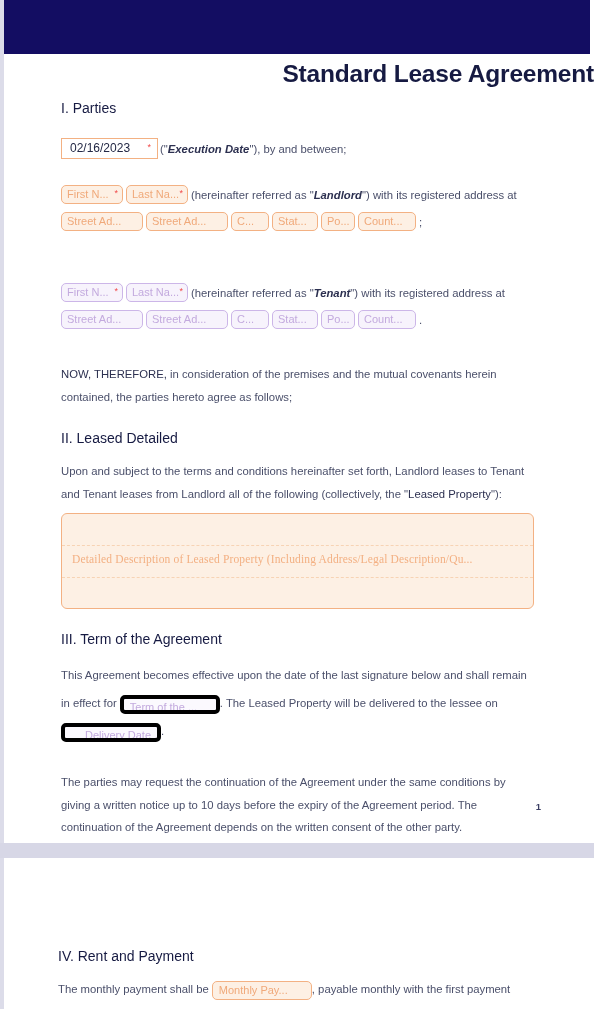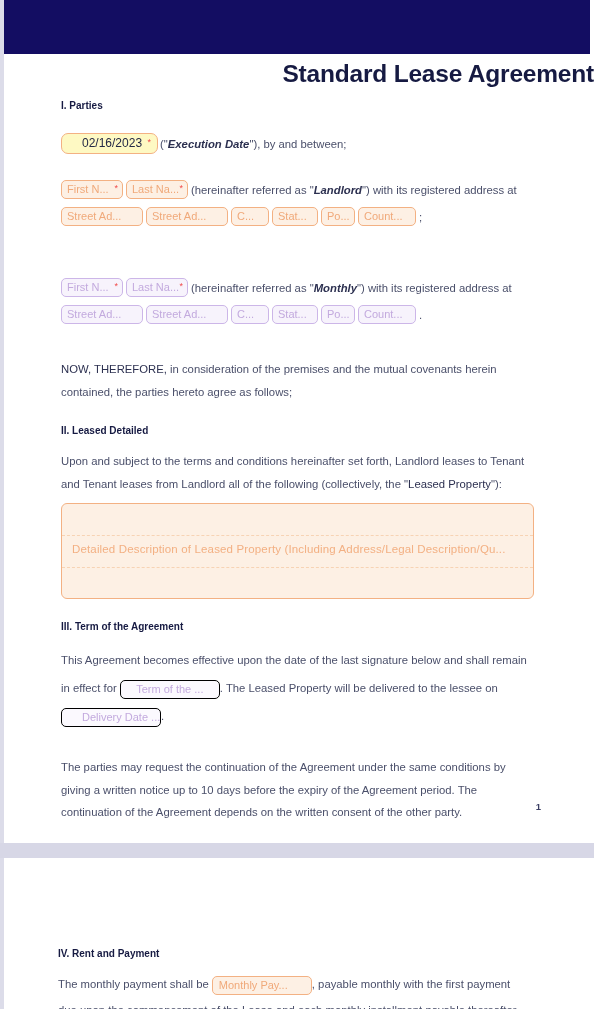--- a/index.html
+++ b/index.html
@@ -67,22 +67,22 @@
   }
 
   .content {
     position: absolute;
     left: 61px;
     top: 100px;
     width: 474px;
   }
 
   .sec-head {
-    font-size: 10px;
-    font-weight: 700;
+    font-size: 14px;
+    font-weight: 400;
     color: #161a42;
     margin: 0;
   }
 
   .para {
     font-size: 11.3px;
     line-height: 22.5px;
     color: #4a4f6a;
     margin: 0;
   }
@@ -118,51 +118,50 @@
     color: #f0a97a;
   }
   
   .fld-p {
     border: 1px solid #ccb6e8;
     background: #f7f3fc;
     color: #c3aade;
   }
   
   .fld-p2 {
-    border: 1px solid #000000;
+    border: 4px solid #000000;
     background: #fbf9fe;
     color: #c3aade;
-    text-align: center;
   }
 
   .fld .txt {
     display: inline-block;
     padding: 0;
   }
 
   .star {
     color: #f04a4a;
     font-size: 9px;
     line-height: 1;
     position: absolute;
     right: 4px;
     top: 3px;
   }
 
   
   .fld-date {
     width: 97px;
     height: 21px;
-    padding: 0 20px;
+    padding: 0 8px;
     line-height: 19px;
     color: #232845;
     font-size: 12px;
     border: 1px solid #f3b183;
-    background: #fef9c3;
-    border-radius: 7px;
+    background: #ffffff;
+    border-radius: 0;
     display: inline-block;
     box-sizing: border-box;
     vertical-align: middle;
     position: relative;
     margin-right: 2px;
   }
   .fld-date .star { right: 6px; top: 4px; }
 
   
   .f-name  { width: 62px;  height: 19px; padding: 0 5px; line-height: 17px; }
@@ -202,20 +201,21 @@
   .ta-rule.r1 { top: 31px; }
   .ta-rule.r2 { top: 63px; }
   .ta-placeholder {
     position: absolute;
     left: 10px;
     top: 39px;
     font-size: 11.5px;
     color: #f3b083;
     white-space: nowrap;
     letter-spacing: 0.15px;
+    font-family: Liberation Serif, serif;
   }
 
   
   .page-num {
     position: absolute;
     right: 53px;
     top: 801px;
     font-size: 9.5px;
     font-weight: 700;
     color: #3b3f63;
@@ -263,21 +263,21 @@
     <div class="row-fields">
       <span class="fld fld-o f-st"><span class="txt">Street Ad...</span></span><span class="fld fld-o f-st"><span class="txt">Street Ad...</span></span><span class="fld fld-o f-city"><span class="txt">C...</span></span><span class="fld fld-o f-state"><span class="txt">Stat...</span></span><span class="fld fld-o f-post"><span class="txt">Po...</span></span><span class="fld fld-o f-cnty"><span class="txt">Count...</span></span><span class="row-trail">;</span>
     </div>
 
     <div class="spacer-26"></div>
 
 
     <div class="spacer-18"></div>
 
     <div class="row-fields">
-      <span class="fld fld-p f-name"><span class="txt">First N...</span><span class="star">*</span></span><span class="fld fld-p f-name"><span class="txt">Last Na...</span><span class="star">*</span></span><span class="row-trail">(hereinafter referred as "</span><span class="bi" style="font-size:11.3px;">Monthly</span><span class="row-trail">") with its registered address at</span>
+      <span class="fld fld-p f-name"><span class="txt">First N...</span><span class="star">*</span></span><span class="fld fld-p f-name"><span class="txt">Last Na...</span><span class="star">*</span></span><span class="row-trail">(hereinafter referred as "</span><span class="bi" style="font-size:11.3px;">Tenant</span><span class="row-trail">") with its registered address at</span>
     </div>
 
     <div class="row-fields">
       <span class="fld fld-p f-st"><span class="txt">Street Ad...</span></span><span class="fld fld-p f-st"><span class="txt">Street Ad...</span></span><span class="fld fld-p f-city"><span class="txt">C...</span></span><span class="fld fld-p f-state"><span class="txt">Stat...</span></span><span class="fld fld-p f-post"><span class="txt">Po...</span></span><span class="fld fld-p f-cnty"><span class="txt">Count...</span></span><span class="row-trail">.</span>
     </div>
 
     <div class="spacer-30"></div>
 
     <div class="para">
       <span class="bold">NOW, THEREFORE,</span><span> in consideration of the premises and the mutual covenants herein contained, the parties hereto agree as follows;</span>

